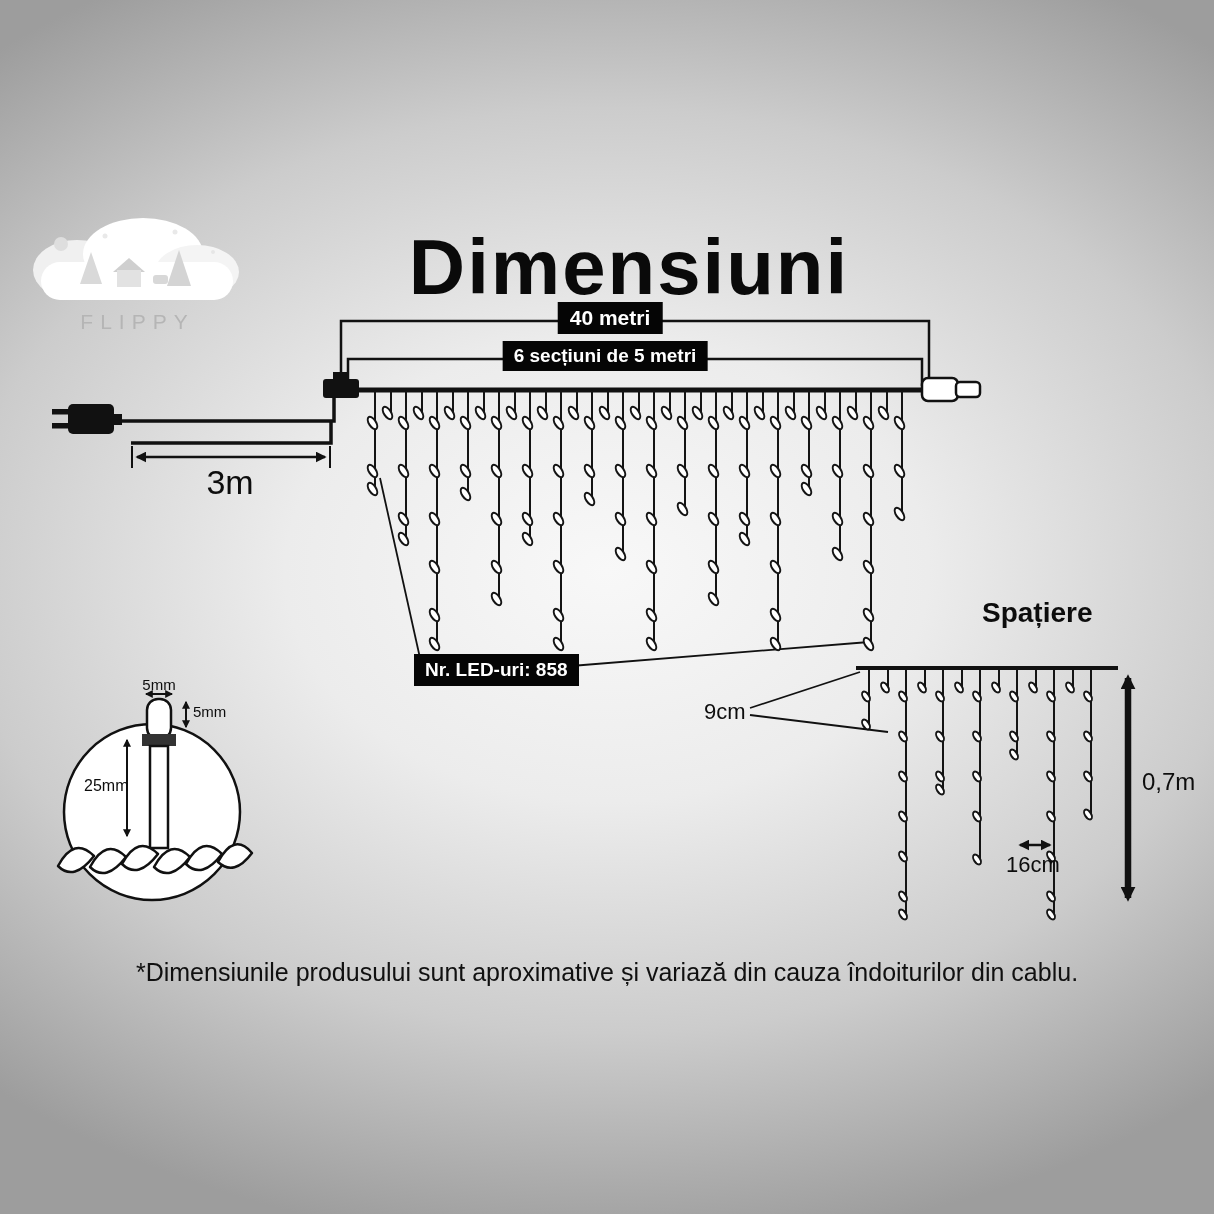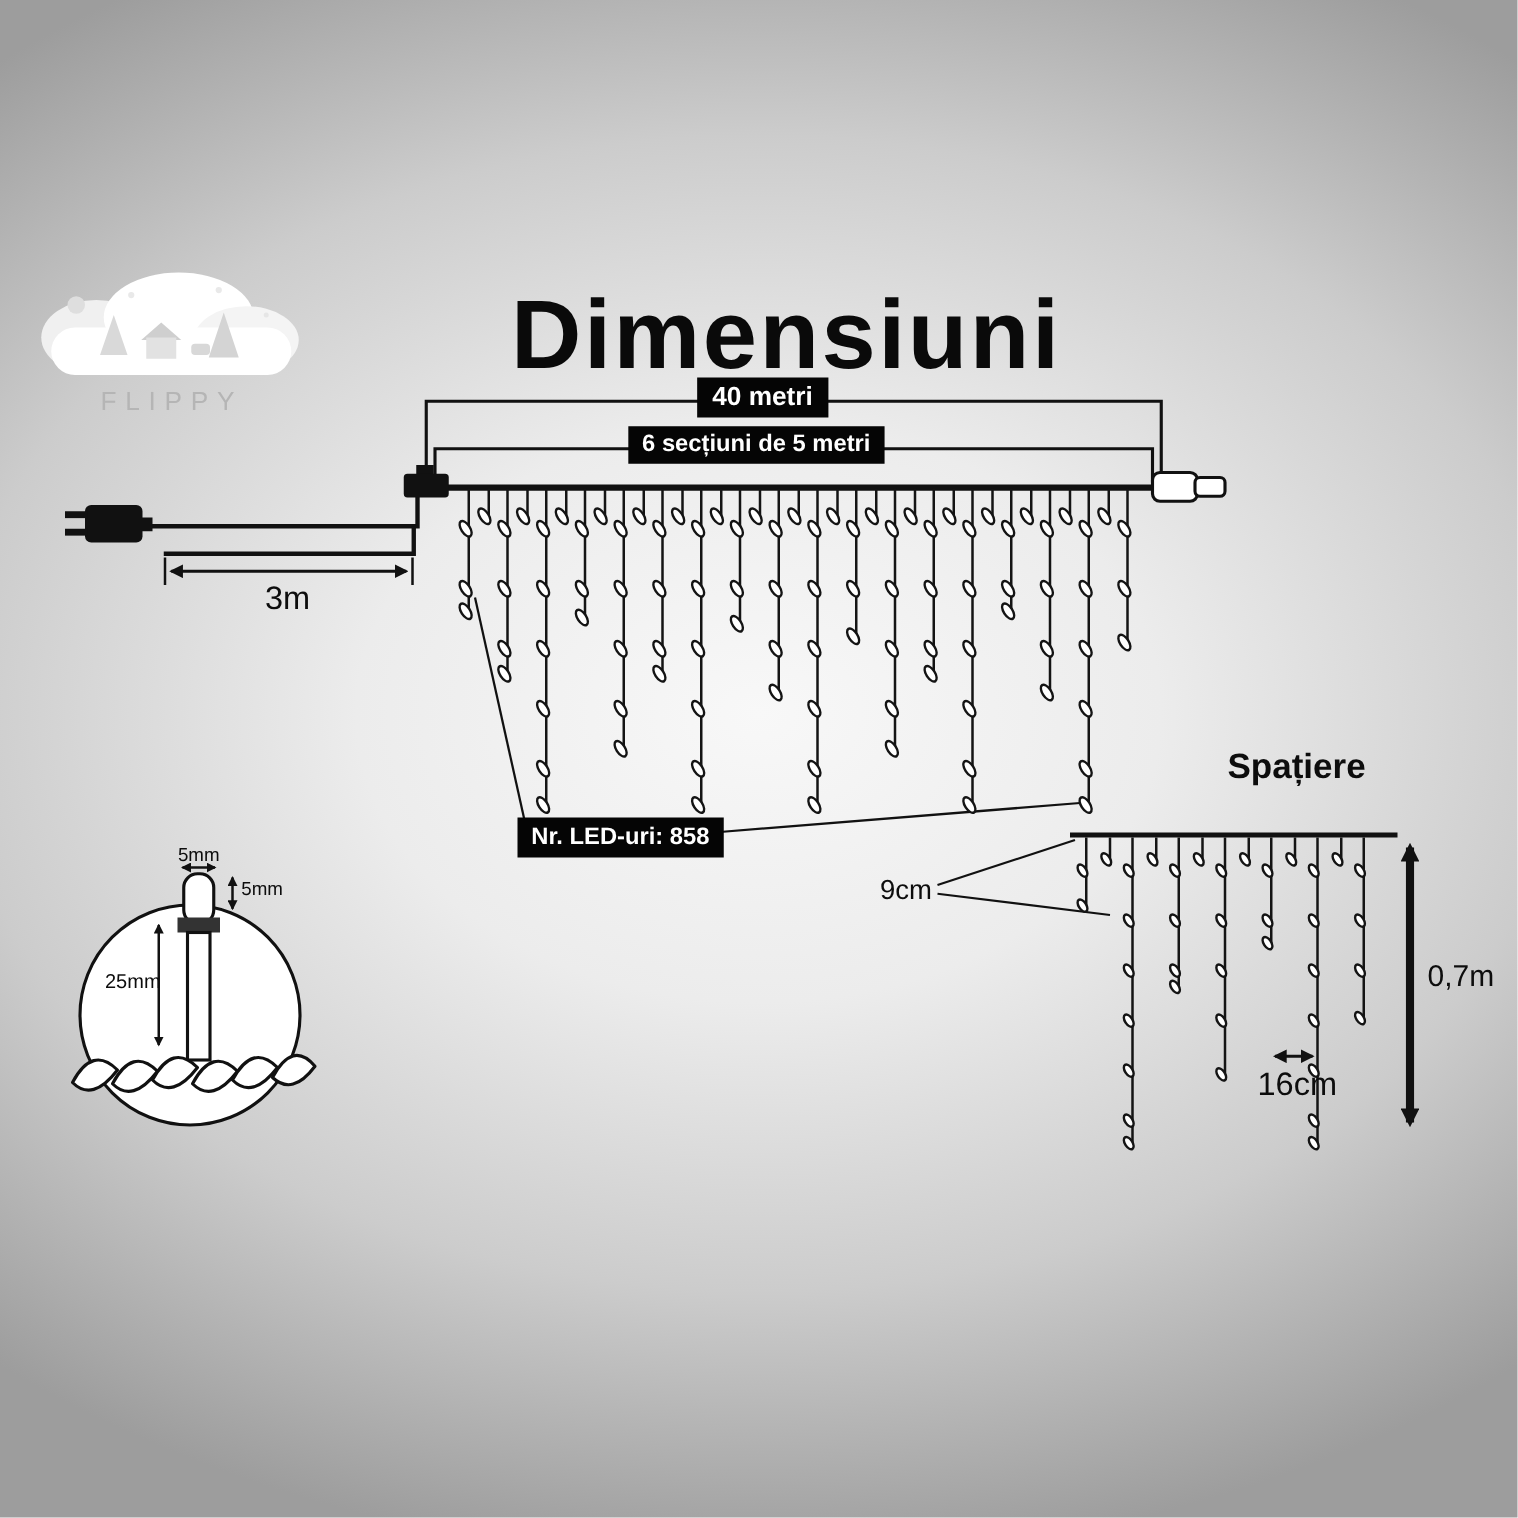--- a/index.html
+++ b/index.html
@@ -14,23 +14,23 @@
 
   .blackbox{position:absolute;background:#050505;color:#fff;font-weight:700;
     text-align:center;z-index:3;}
   #b30{left:610px;top:302px;transform:translateX(-50%);font-size:21px;padding:4px 12px;}
   #bsec{left:605px;top:341px;transform:translateX(-50%);font-size:19px;padding:4px 11px;}
   #bconnect{left:992px;top:344px;width:140px;font-size:20px;line-height:1.3;padding:8px 4px;}
   #bled{left:414px;top:654px;font-size:19px;padding:5px 11px;}
   #bnote{left:236px;top:792px;width:170px;font-size:18px;line-height:1.3;padding:7px 4px;}
 
   .plain{position:absolute;color:#0d0d0d;z-index:3;}
-  #l3m{left:180px;top:463px;width:100px;text-align:center;font-size:26px;}
+  #l3m{left:180px;top:463px;width:100px;text-align:center;font-size:34px;}
   #l9{left:704px;top:699px;font-size:22px;}
-  #l16{left:1006px;top:852px;font-size:26px;}
+  #l16{left:1006px;top:852px;font-size:22px;}
   #l07{left:1142px;top:768px;font-size:24px;}
   #l5a{left:136px;top:676px;width:46px;text-align:center;font-size:15px;}
   #l5b{left:193px;top:703px;font-size:15px;}
   #l25{left:84px;top:777px;font-size:16px;}
 
   .heading{position:absolute;font-weight:700;z-index:3;}
   #hspacing{left:982px;top:597px;font-size:28px;}
   #hled{left:50px;top:649px;font-size:27px;}
 
   .footnote{position:absolute;left:0;right:0;top:958px;text-align:center;
@@ -407,13 +407,14 @@
         <div class="led" style="width: 8px; height: 13px; top: 11px; left: -6px;"></div>
       </div>
       <div class="strand" style="left: 222px; height: 145px; width: 2px;">
         <div class="led" style="width: 8px; height: 13px; top: 20px; left: -6px;"></div>
         <div class="led" style="width: 8px; height: 13px; top: 60px; left: -6px;"></div>
         <div class="led" style="width: 8px; height: 13px; top: 100px; left: -6px;"></div>
         <div class="led" style="width: 8px; height: 13px; top: 138px; left: -6px;"></div>
       </div>
     </div>
 
+  <div class="footnote">*Dimensiunile produsului sunt aproximative și variază din cauza îndoiturilor din cablu.</div>
 </div>
 
 </body></html>

